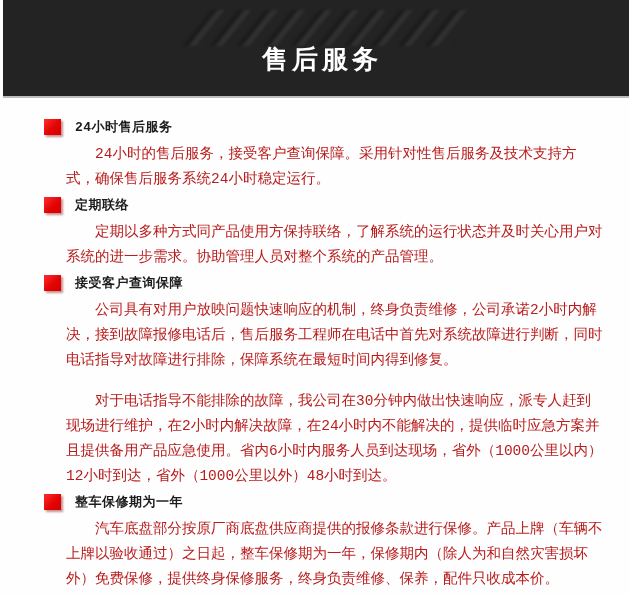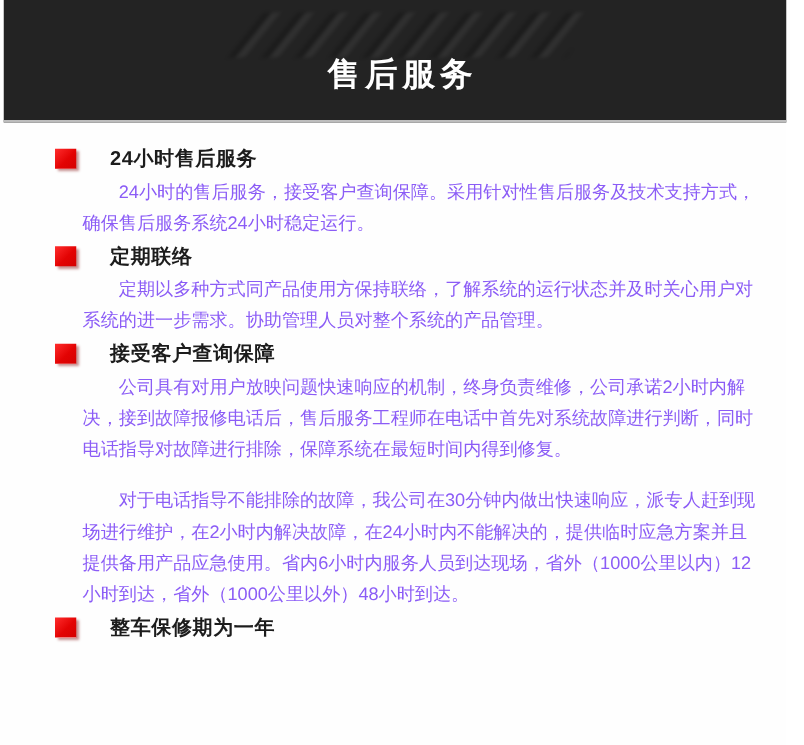--- a/index.html
+++ b/index.html
@@ -2,21 +2,21 @@
 <html><head>
 <meta charset="utf-8">
 <style>
   html, body { margin: 0; padding: 0; background: #ffffff; }
   .page {
     position: relative;
     width: 629px;
     height: 596px;
     background: #fefefe;
     overflow: hidden;
-    font-family: Liberation Sans, sans-serif;
+    font-family: Liberation Mono, monospace;
   }
   
   .banner {
     position: absolute;
     top: 0;
     left: 3px;
     width: 638px;
     height: 96px;
     background: #232323;
     border-bottom: 2px solid #bdbdbd;
@@ -62,32 +62,32 @@
   }
   .bullet {
     flex: none;
     width: 17px;
     height: 16px;
     margin-right: 14px;
     background: linear-gradient(135deg, #ff2d2d 0%, #e30303 55%, #d40000 100%);
     box-shadow: 2px 2px 2px rgba(130, 10, 10, 0.45);
   }
   .section-title {
-    margin: 13px;
-    font-size: 16px;
+    margin: 0;
+    font-size: 13px;
     font-weight: bold;
     color: #1c1c1c;
     letter-spacing: 0.5px;
   }
   .section p {
     margin: 6px 38px 0 66px;
     text-indent: 29px;
     font-size: 14.5px;
     line-height: 25px;
-    color: #8b5cf6;
+    color: #b91c1c;
   }
   .section p + p { margin-top: 16px; }
 </style>
 </head>
 <body>
 
 <div class="page">
 
   <header class="banner">
     <div class="watermark"></div>
@@ -119,16 +119,17 @@
       </div>
       <p>公司具有对用户放映问题快速响应的机制，终身负责维修，公司承诺2小时内解决，接到故障报修电话后，售后服务工程师在电话中首先对系统故障进行判断，同时电话指导对故障进行排除，保障系统在最短时间内得到修复。</p>
       <p>对于电话指导不能排除的故障，我公司在30分钟内做出快速响应，派专人赶到现场进行维护，在2小时内解决故障，在24小时内不能解决的，提供临时应急方案并且提供备用产品应急使用。省内6小时内服务人员到达现场，省外（1000公里以内）12小时到达，省外（1000公里以外）48小时到达。</p>
     </section>
 
     <section class="section">
       <div class="section-head">
         <span class="bullet"></span>
         <h2 class="section-title">整车保修期为一年</h2>
       </div>
+      <p>汽车底盘部分按原厂商底盘供应商提供的报修条款进行保修。产品上牌（车辆不上牌以验收通过）之日起，整车保修期为一年，保修期内（除人为和自然灾害损坏外）免费保修，提供终身保修服务，终身负责维修、保养，配件只收成本价。</p>
     </section>
 
   </main>
 </div>
 
 </body></html>

